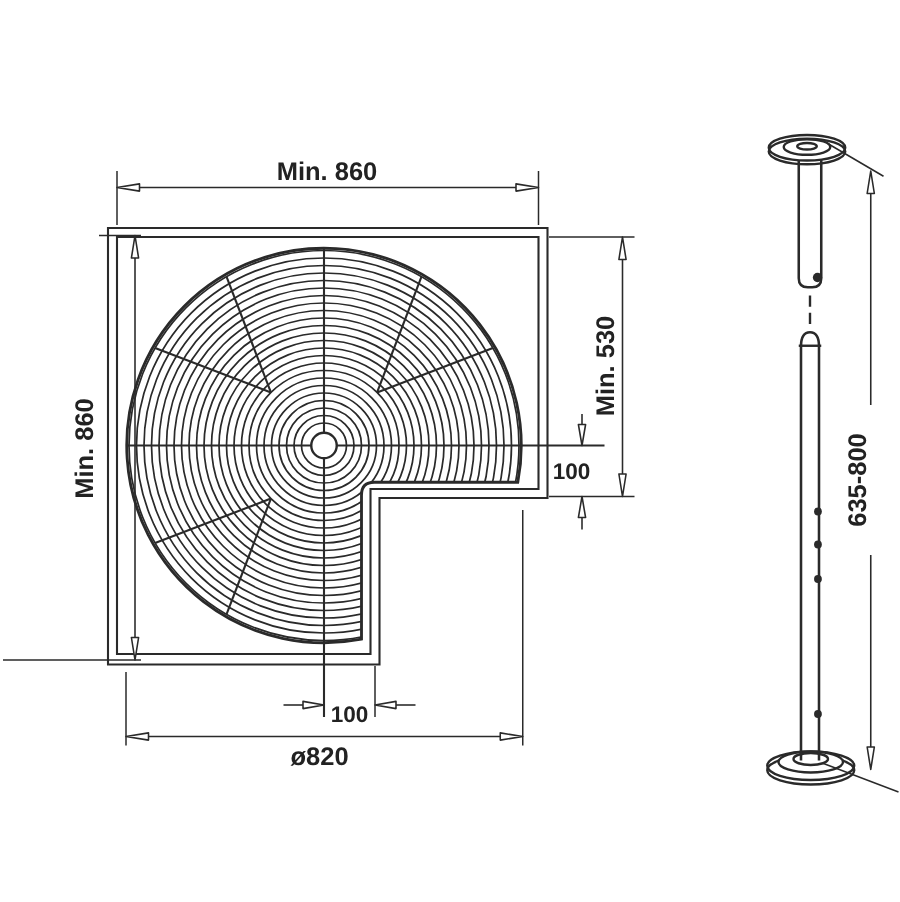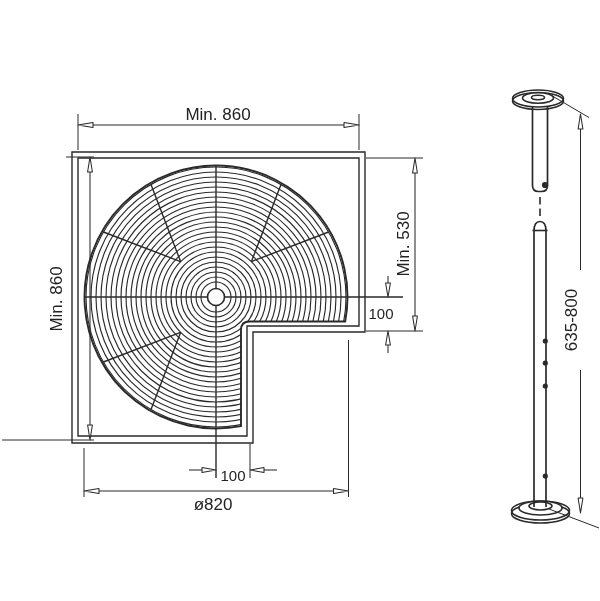--- a/index.html
+++ b/index.html
@@ -1,16 +1,16 @@
 <!DOCTYPE html>
 <html><head>
 <meta charset="utf-8">
 <style>
   html,body{margin:0;padding:0;background:#fff;}
-  .stage{position:relative;width:600px;height:601px;background:#fff;overflow:hidden;}
+  .stage{position:relative;width:600px;height:601px;background:#fff;overflow:hidden;font-weight:bold;}
   svg{display:block;}
   .wall{fill:none;stroke:#2a2a2a;stroke-width:1.4;}
   .boundary{fill:none;stroke:#2a2a2a;stroke-width:1.9;}
   #basket-rings circle{fill:none;stroke:#2a2a2a;stroke-width:1.15;}
   .spoke{stroke:#2a2a2a;stroke-width:1.4;fill:none;}
   .dimline{stroke:#2a2a2a;stroke-width:1.05;fill:none;}
   .extline{stroke:#2a2a2a;stroke-width:1.0;fill:none;}
   .arrow{fill:#ffffff;stroke:#2a2a2a;stroke-width:1.05;stroke-linejoin:round;}
   .tube{fill:none;stroke:#2a2a2a;stroke-width:1.7;}
   .tube2{fill:none;stroke:#2a2a2a;stroke-width:1.6;}

